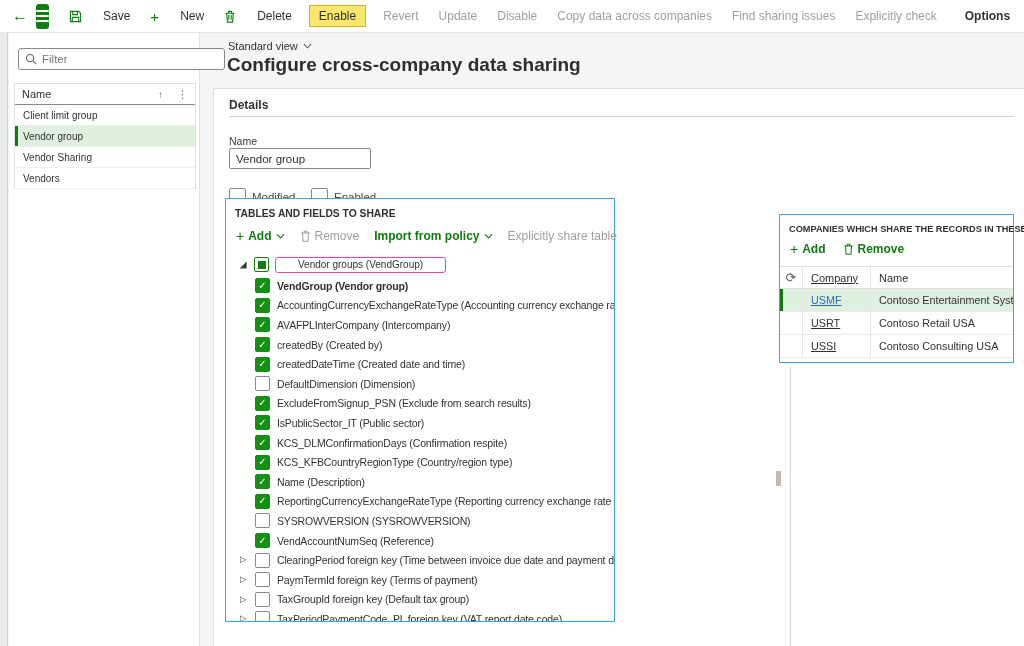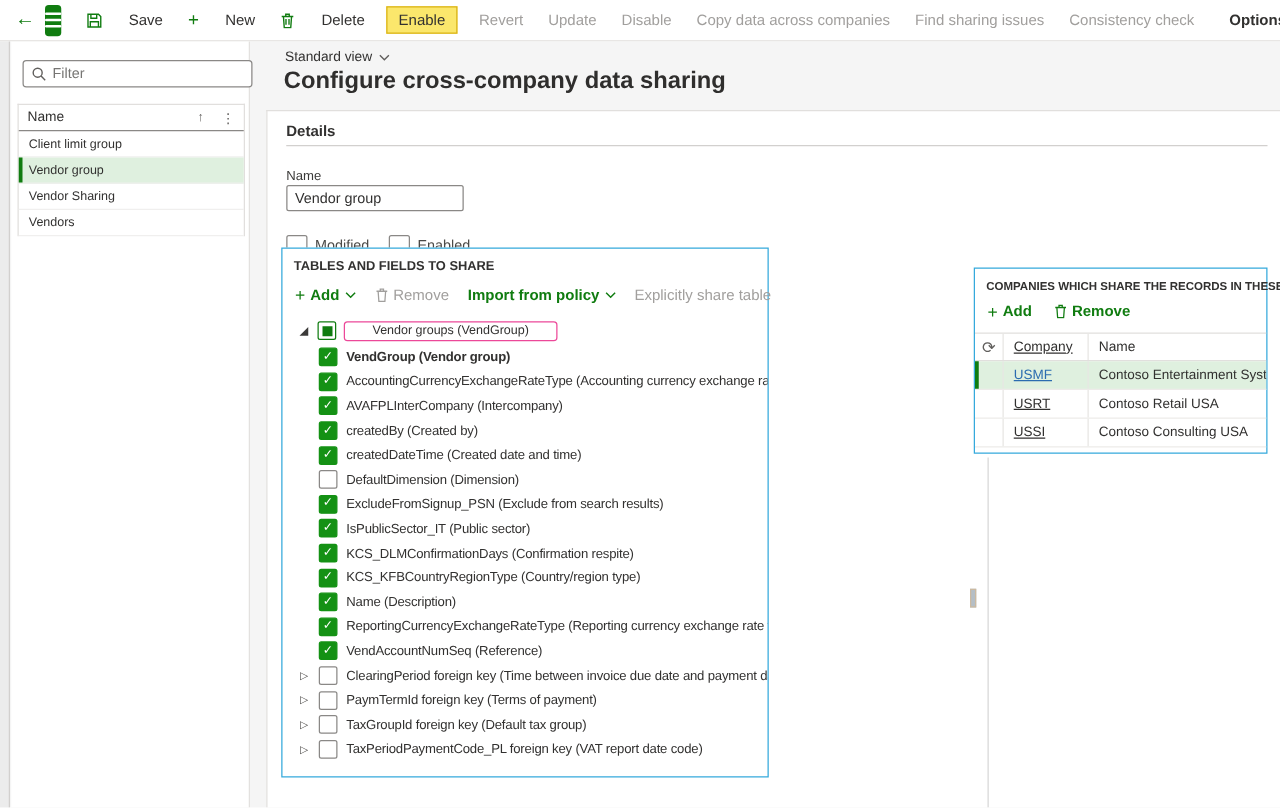--- a/index.html
+++ b/index.html
@@ -23,21 +23,21 @@
   .cmd svg, .cmd .plus { color:#107c10; }
   .cmd.disabled { color:#a19f9d; cursor:default; }
   .cmd .plus { font-size:15px; font-weight:400; line-height:1; }
   .cmd.hl { background:#fbe76c; border:1px solid #d9b216; height:22px; padding:0 9px; margin:0 7px; }
   .cmd.strong { font-weight:700; }
   .cmdsep { width:1px; height:18px; background:#d2d0ce; margin:0 4px; }
   .cmd-search { padding:0 10px; display:flex; align-items:center; cursor:pointer; }
   
   .rail { position:absolute; left:0; top:33px; width:8px; bottom:0; background:#ececec; border-right:1px solid #d2d0ce; }
   .sidebar { position:absolute; left:9px; top:33px; width:191px; bottom:0; background:#fff; border-right:1px solid #e3e1df; }
-  .filterbox { position:absolute; left:9px; top:15px; width:184px; height:22px; border:1px solid #8a8886;
+  .filterbox { position:absolute; left:9px; top:15px; width:207px; height:22px; border:1px solid #8a8886;
                border-radius:3px; background:#fff; display:flex; align-items:center; padding:0 6px; gap:5px; }
   .filterbox svg { color:#605e5c; flex:none; }
   .filterbox input { border:none; outline:none; width:100%; font-family:inherit; font-size:11.5px; color:#323130; background:transparent; }
   .filterbox input::placeholder { color:#767573; }
   .sidelist { position:absolute; left:5px; right:3px; top:50px; border:1px solid #e1dfdd; border-bottom:none; background:#fff; }
   .sidelist-h { display:flex; align-items:center; height:21px; padding:0 7px; font-size:11px; color:#323130;
                 border-bottom:1px solid #8a8886; }
   .sidelist-h .sl-name { flex:1; }
   .sidelist-h .sort { color:#605e5c; font-size:10px; margin-right:14px; cursor:pointer; }
   .sidelist-h .kebab { color:#605e5c; font-size:11px; cursor:pointer; }
@@ -136,21 +136,21 @@
   <span class="cmd disabled">
       <span>Disable</span>
     </span>
   <span class="cmd disabled">
       <span>Copy data across companies</span>
     </span>
   <span class="cmd disabled">
       <span>Find sharing issues</span>
     </span>
   <span class="cmd disabled">
-      <span>Consistency check</span>
+      <span>Explicitly check</span>
     </span>
   <span class="cmdsep"></span>
   <span class="cmd strong">
       <span>Options</span>
     </span>
   <span class="cmd-search">
     <svg width="14" height="14" viewBox="0 0 14 14">
         <circle cx="6" cy="6" r="4.2" fill="none" stroke="#107c10" stroke-width="1.3"></circle>
         <path d="M9.2 9.2L13 13" stroke="#107c10" stroke-width="1.3"></path>
       </svg>
@@ -288,20 +288,24 @@
           </div>
           <div class="tree-row">
             <span class="cb on">✓</span>
             <span class="tlabel">Name (Description)</span>
           </div>
           <div class="tree-row">
             <span class="cb on">✓</span>
             <span class="tlabel">ReportingCurrencyExchangeRateType (Reporting currency exchange rate type)</span>
           </div>
           <div class="tree-row">
+            <span class="cb"></span>
+            <span class="tlabel">SYSROWVERSION (SYSROWVERSION)</span>
+          </div>
+          <div class="tree-row">
             <span class="cb on">✓</span>
             <span class="tlabel">VendAccountNumSeq (Reference)</span>
           </div>
           <div class="tree-row">
             <span class="exp">▷</span>
             <span class="cb"></span>
             <span class="tlabel">ClearingPeriod foreign key (Time between invoice due date and payment date)</span>
           </div>
           <div class="tree-row">
             <span class="exp">▷</span>

